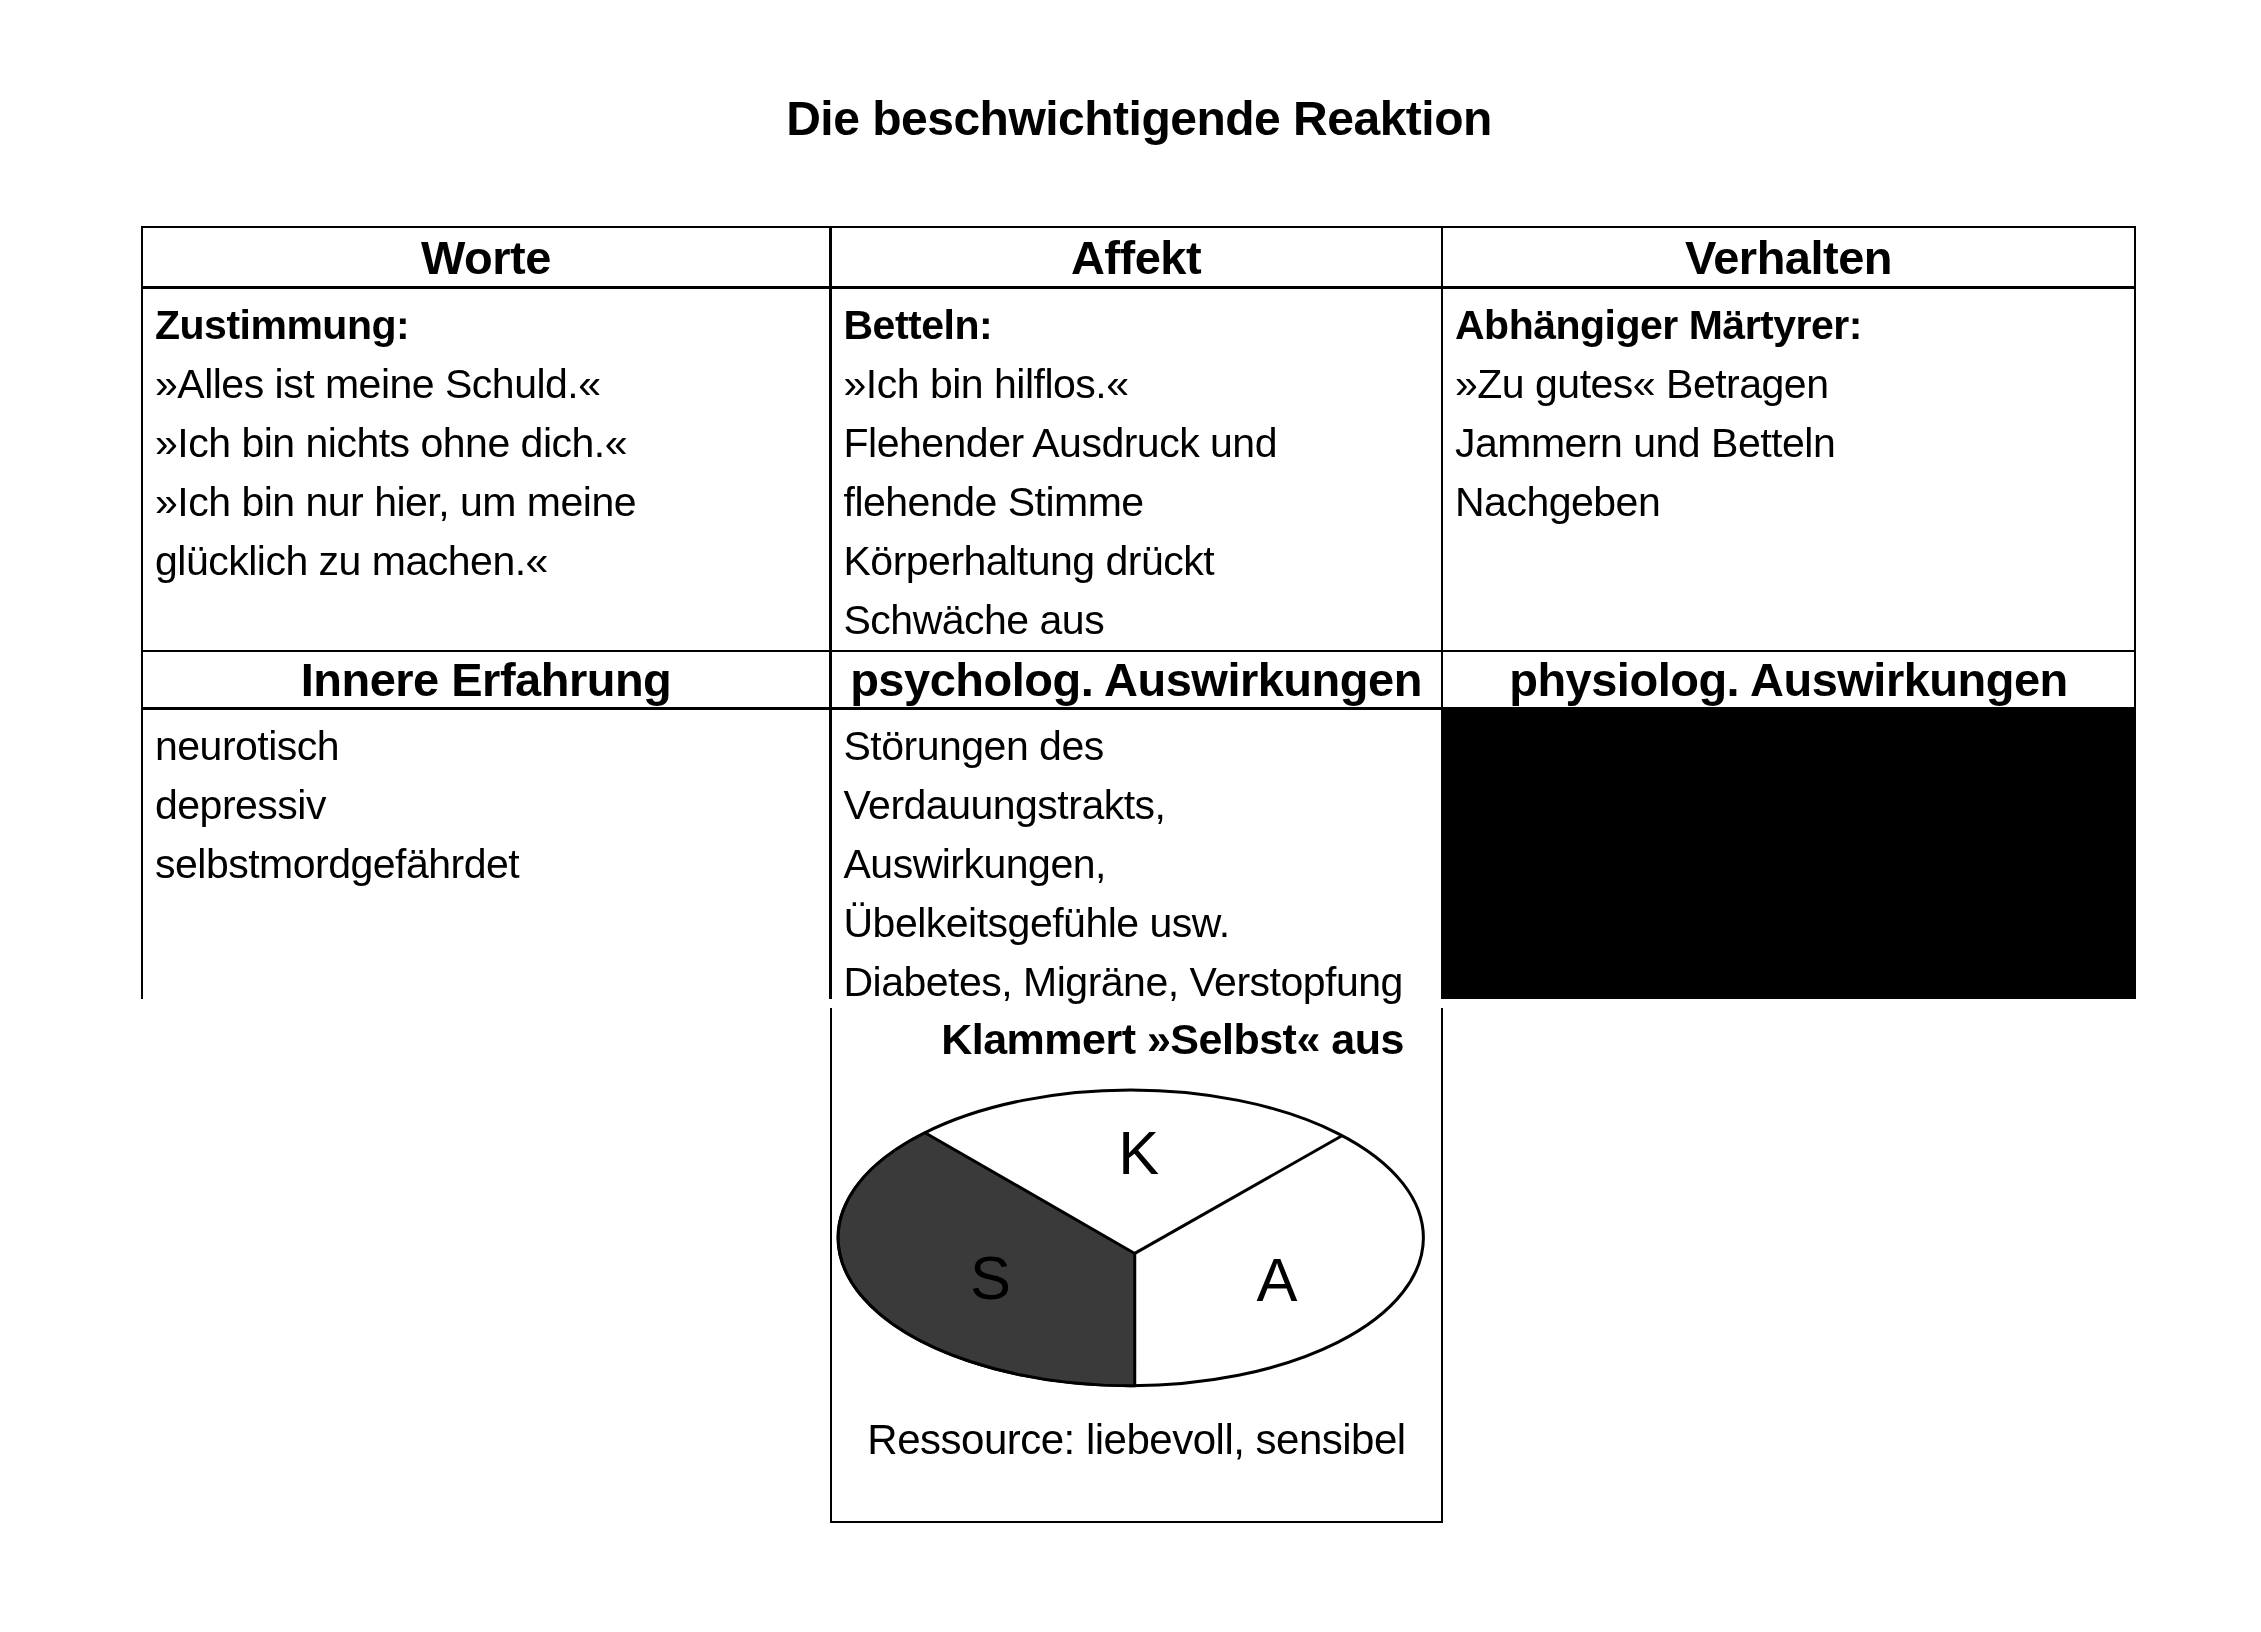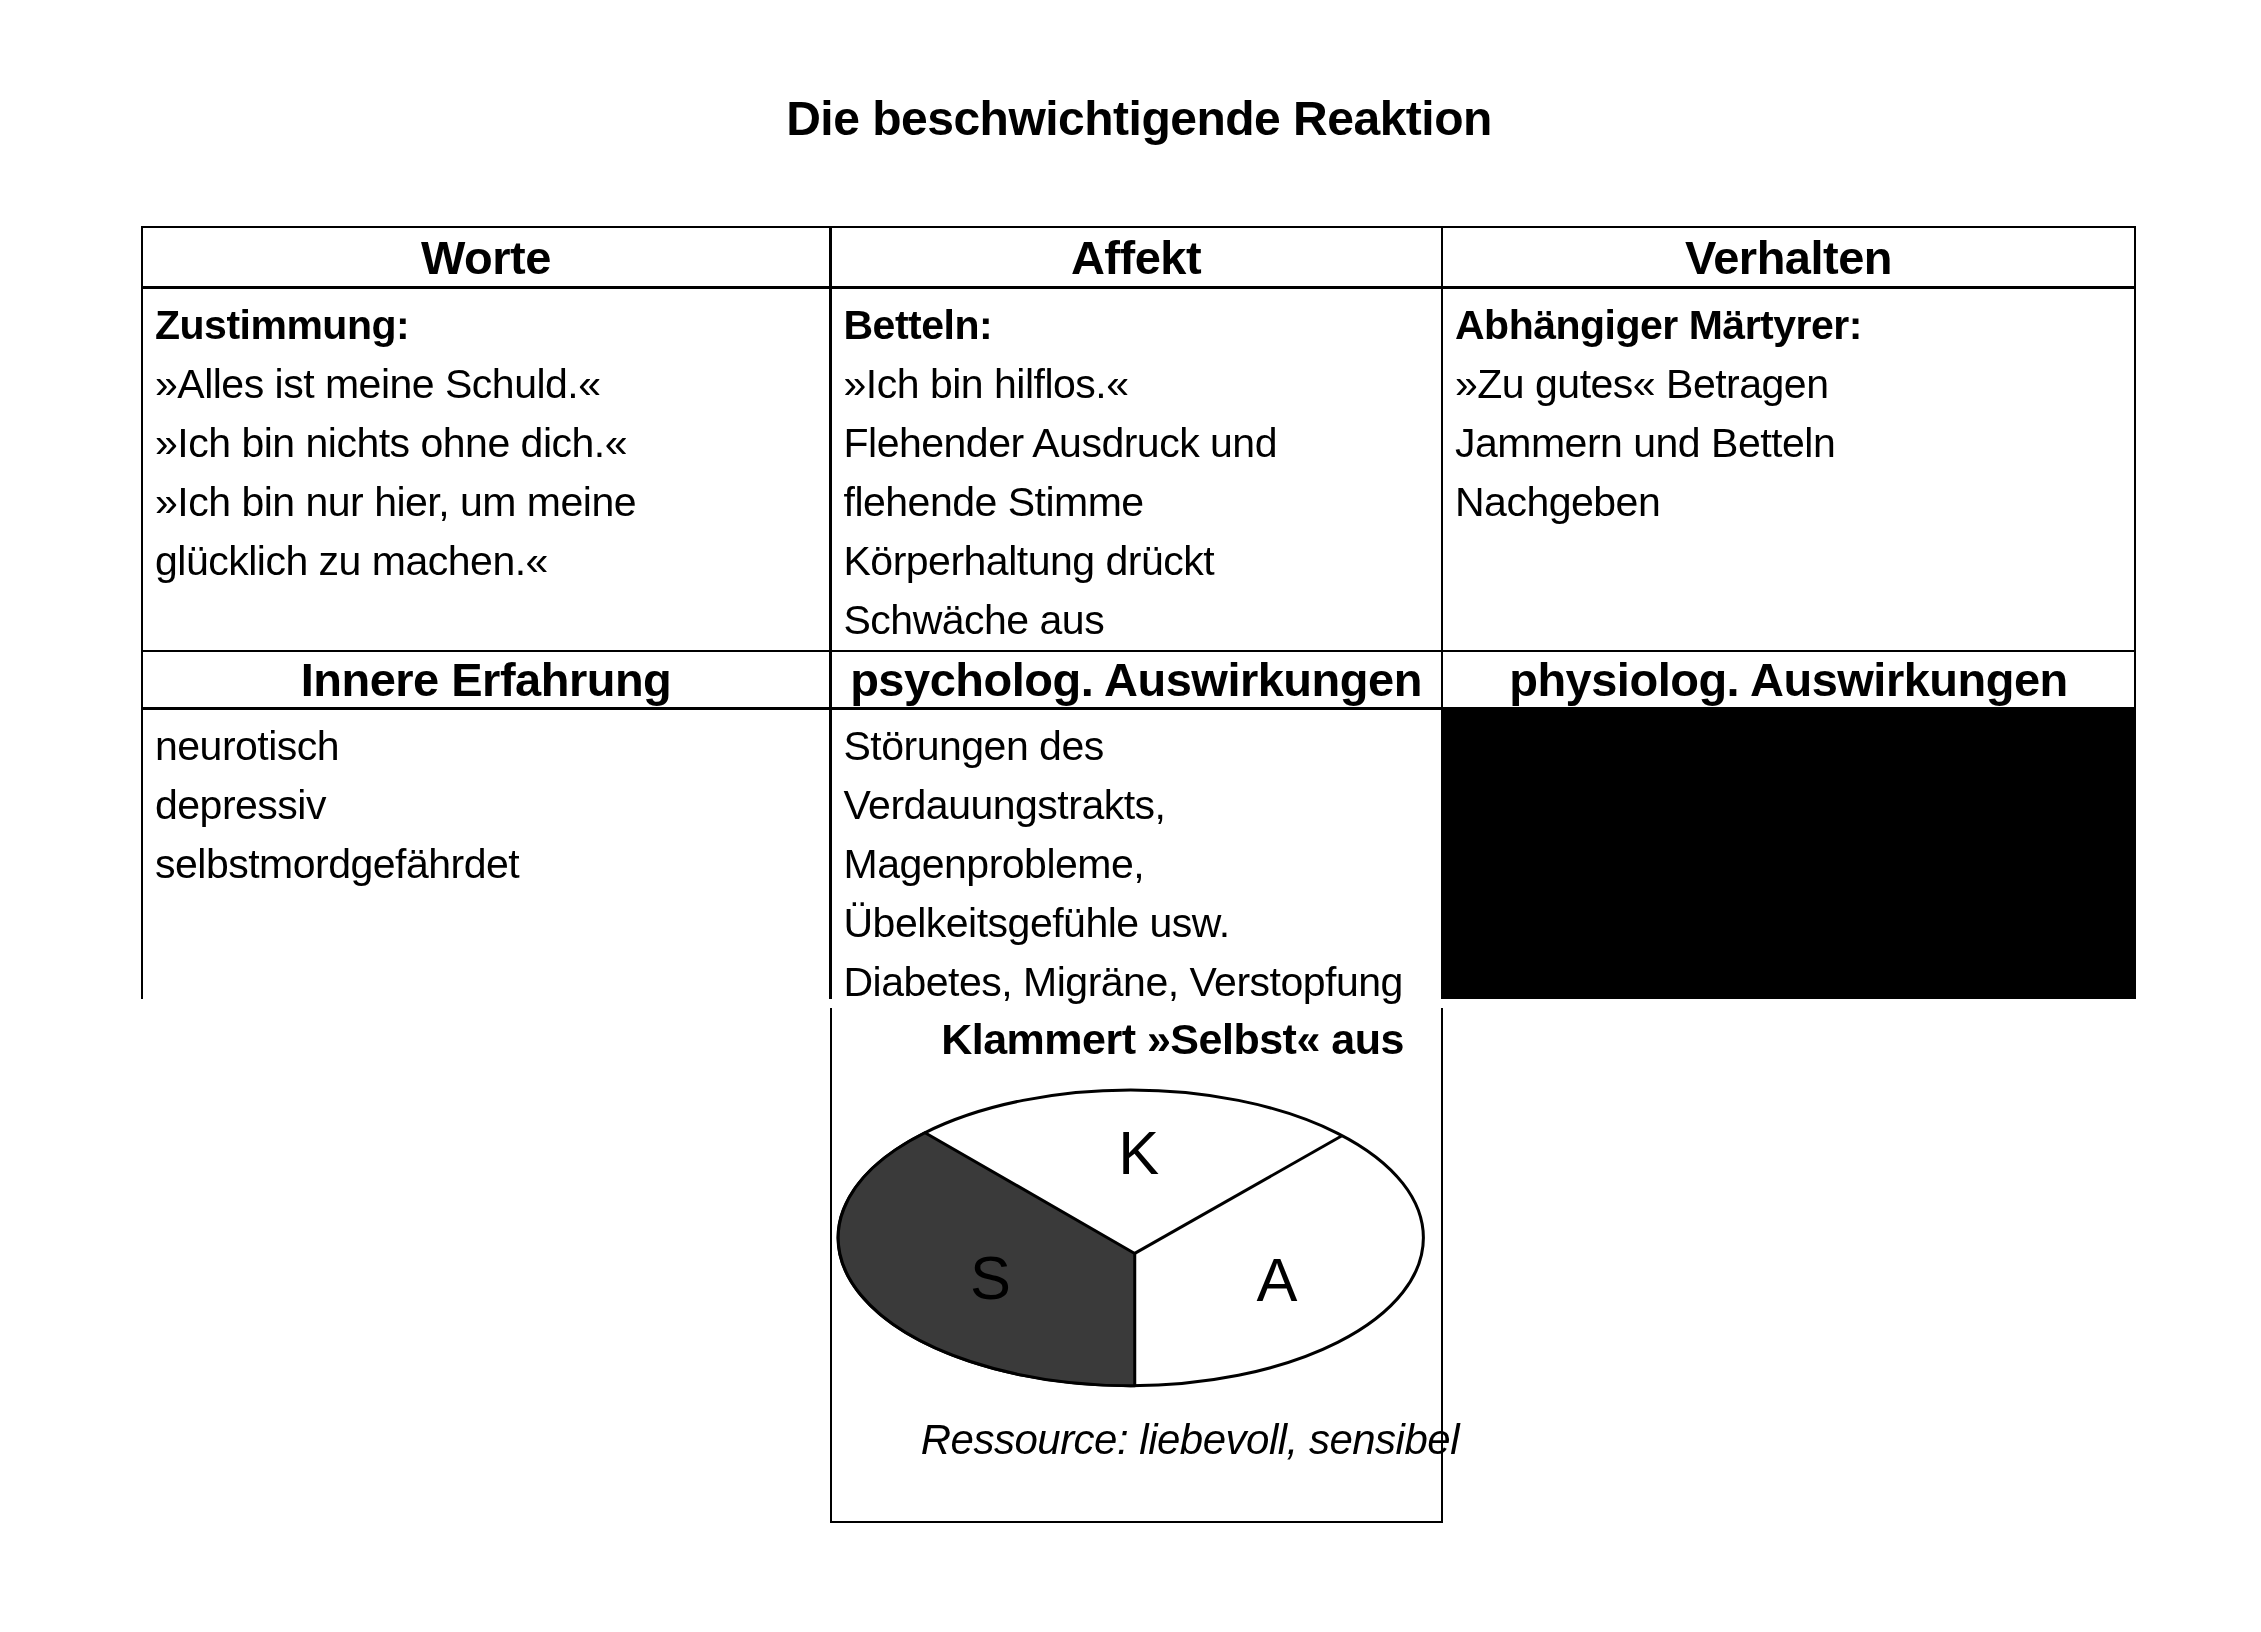--- a/index.html
+++ b/index.html
@@ -35,22 +35,22 @@
     position:absolute;left:830px;top:1008px;
     width:609px;height:513px;
     border:2.5px solid #000;border-top:none;
     background:#fff;box-sizing:content-box;
   }
   .box-heading{
     position:absolute;left:0;top:7px;width:100%;
     text-align:center;font-size:43px;font-weight:bold;letter-spacing:-0.5px;margin-left:36px;
   }
   .box-caption{
-    position:absolute;left:18px;top:408px;width:100%;
-    text-align:right;font-size:42px;font-style:italic;letter-spacing:-0.5px;
+    position:absolute;left:0;top:408px;width:100%;
+    text-align:center;font-size:42px;letter-spacing:-0.5px;
   }
   .pie-svg{position:absolute;left:0;top:0;}
   .pie-letter{
     font-family:"Liberation Sans",sans-serif;font-size:122px;
     text-anchor:middle;fill:#000;
   }
 </style>
 </head>
 <body>
 
@@ -89,21 +89,21 @@
   <div class="cell hcell">physiolog. Auswirkungen</div>
 
   <div class="cell bcell">
     <div class="line">neurotisch</div>
     <div class="line">depressiv</div>
     <div class="line">selbstmordgefährdet</div>
   </div>
   <div class="cell bcell">
     <div class="line">Störungen des</div>
     <div class="line">Verdauungstrakts,</div>
-    <div class="line">Magenprobleme,</div>
+    <div class="line">Auswirkungen,</div>
     <div class="line">Übelkeitsgefühle usw.</div>
     <div class="line">Diabetes, Migräne, Verstopfung</div>
   </div>
 </div>
 
 <div class="bottom-box">
   <div class="box-heading">Klammert »Selbst« aus</div>
 
   <svg class="pie-svg" width="609" height="513" viewBox="0 0 1211 1020">
 

